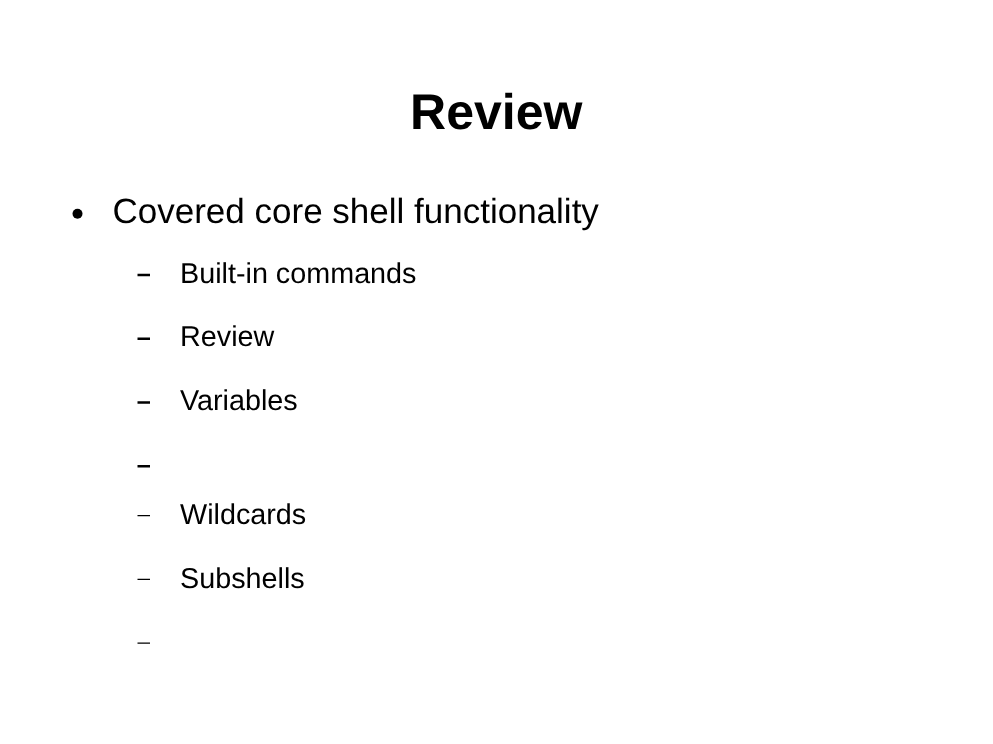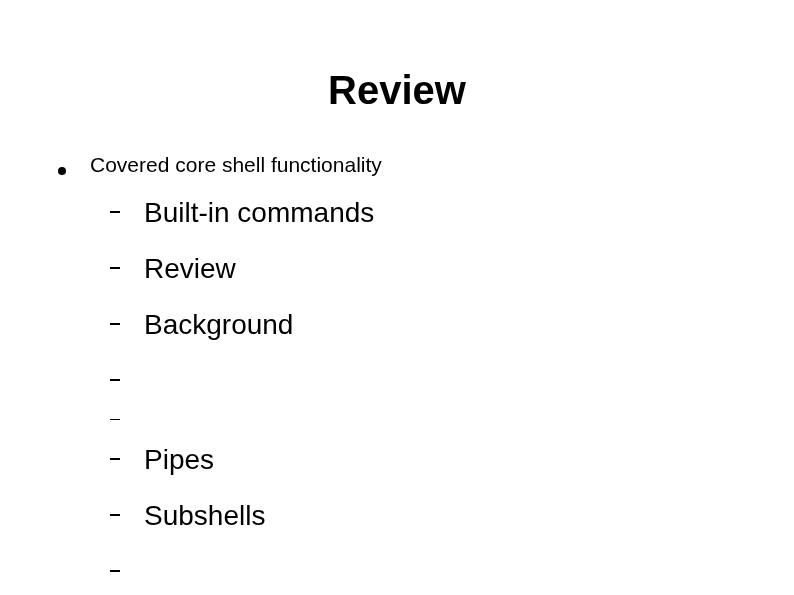--- a/index.html
+++ b/index.html
@@ -40,41 +40,41 @@
       width: 8px;
       height: 8px;
       background: #000000;
       border-radius: 50%;
       margin-top: 14px;
       margin-left: 8px;
       margin-right: 24px;
       flex-shrink: 0;
     }
     .main-text {
-      font-size: 21px;
+      font-size: 28px;
     }
     .sub-list {
       list-style: none;
       padding-left: 60px;
     }
     .sub-item {
       display: flex;
       align-items: flex-start;
       margin-bottom: 24px;
     }
     .sub-bullet {
       width: 10px;
       height: 1.5px;
       background: #000000;
       margin-top: 14px;
       margin-right: 24px;
       flex-shrink: 0;
     }
     .sub-text {
-      font-size: 28px;
+      font-size: 23px;
     }
   </style>
 </head>
 <body>
 
 <div class="slide">
   <h1 class="title">Review</h1>
 
   <ul class="main-list">
     <li class="main-item">
@@ -87,31 +87,28 @@
     <li class="sub-item">
       <span class="sub-bullet"></span>
       <span class="sub-text">Built-in commands</span>
     </li>
     <li class="sub-item">
       <span class="sub-bullet"></span>
       <span class="sub-text">Review</span>
     </li>
     <li class="sub-item">
       <span class="sub-bullet"></span>
-      <span class="sub-text">Background</span>
+      <span class="sub-text">Variables</span>
     </li>
     <li class="sub-item">
       <span class="sub-bullet"></span>
     </li>
     <li class="sub-item">
       <span class="sub-bullet"></span>
-    </li>
-    <li class="sub-item">
-      <span class="sub-bullet"></span>
-      <span class="sub-text">Pipes</span>
+      <span class="sub-text">Wildcards</span>
     </li>
     <li class="sub-item">
       <span class="sub-bullet"></span>
       <span class="sub-text">Subshells</span>
     </li>
     <li class="sub-item">
       <span class="sub-bullet"></span>
     </li>
   </ul>
 </div>

